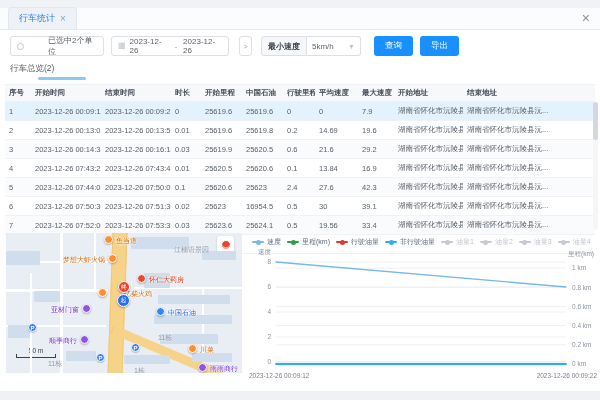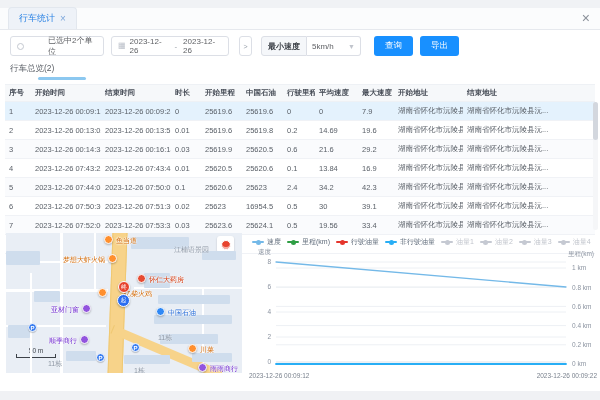--- a/index.html
+++ b/index.html
@@ -214,21 +214,21 @@
             <td>湖南省怀化市沅陵县沅...</td>
           </tr>
           <tr>
             <td>5</td>
             <td>2023-12-26 07:44:03</td>
             <td>2023-12-26 07:50:09</td>
             <td>0.1</td>
             <td>25620.6</td>
             <td>25623</td>
             <td>2.4</td>
-            <td>34.2</td>
+            <td>27.6</td>
             <td>42.3</td>
             <td>湖南省怀化市沅陵县沅...</td>
             <td>湖南省怀化市沅陵县沅...</td>
           </tr>
           <tr>
             <td>6</td>
             <td>2023-12-26 07:50:30</td>
             <td>2023-12-26 07:51:30</td>
             <td>0.02</td>
             <td>25623</td>

